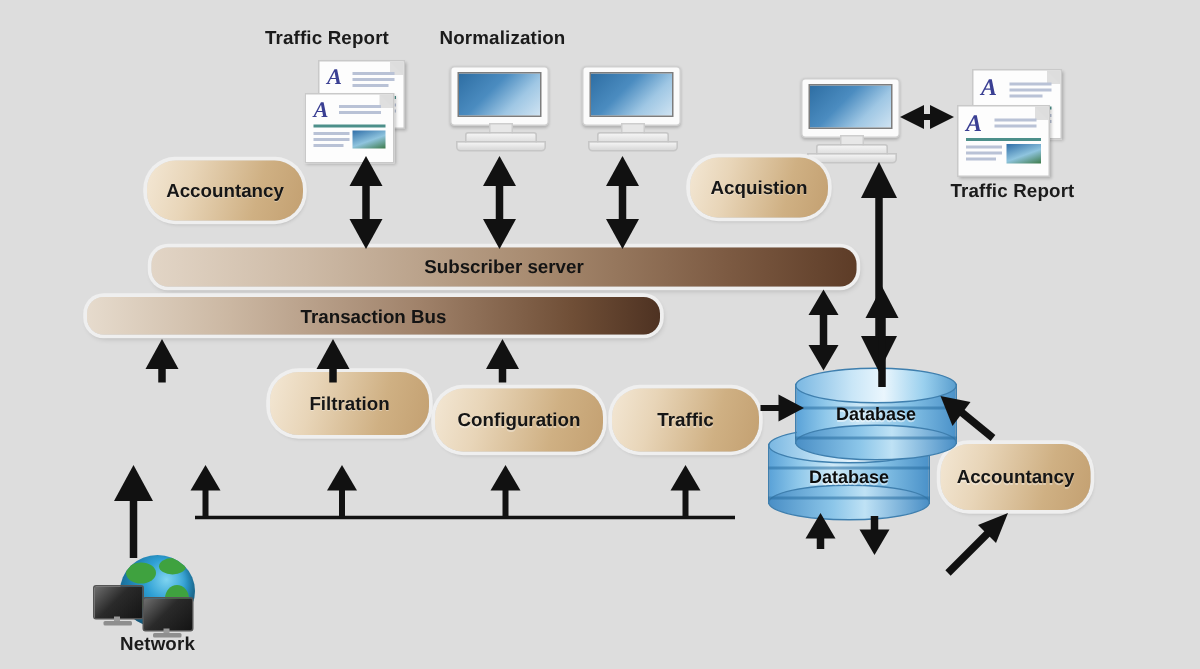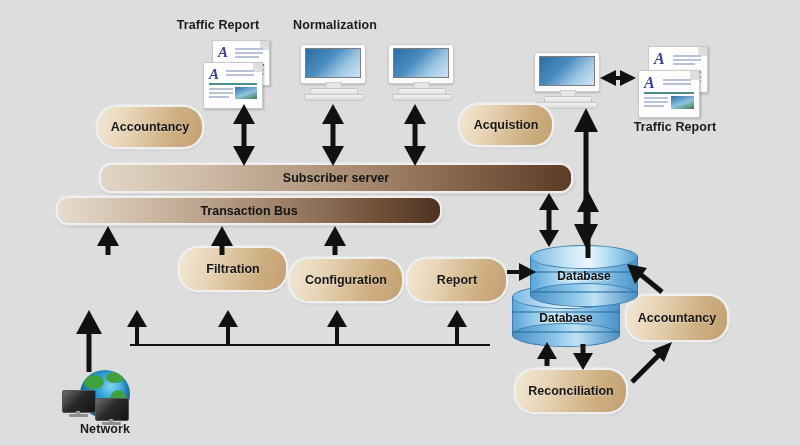--- a/index.html
+++ b/index.html
@@ -235,28 +235,25 @@
     <span>Transaction Bus</span>
   </div>
 
   <div class="tanbox" style="left:180px;top:248px;width:106px;height:42px;">
     <span>Filtration</span>
   </div>
   <div class="tanbox" style="left:290px;top:259px;width:112px;height:42px;">
     <span>Configuration</span>
   </div>
   <div class="tanbox" style="left:408px;top:259px;width:98px;height:42px;">
-    <span>Report</span>
+    <span>Traffic</span>
   </div>
 
   <div class="tanbox" style="left:627px;top:296px;width:100px;height:44px;">
     <span>Accountancy</span>
-  </div>
-  <div class="tanbox" style="left:516px;top:370px;width:110px;height:42px;">
-    <span>Reconciliation</span>
   </div>
 
   <div class="db" style="left:512px;top:285px;width:108px;height:62px;">
     <div class="body" style="top:11px;bottom:11px;"></div>
     <div class="top" style="height:22px;"></div>
     <div class="bot" style="height:22px;"></div>
     <div class="ring" style="top:26px;"></div>
     <div class="ring" style="top:46px;"></div>
     <div class="dblabel" style="top:26px;">Database</div>
   </div>

